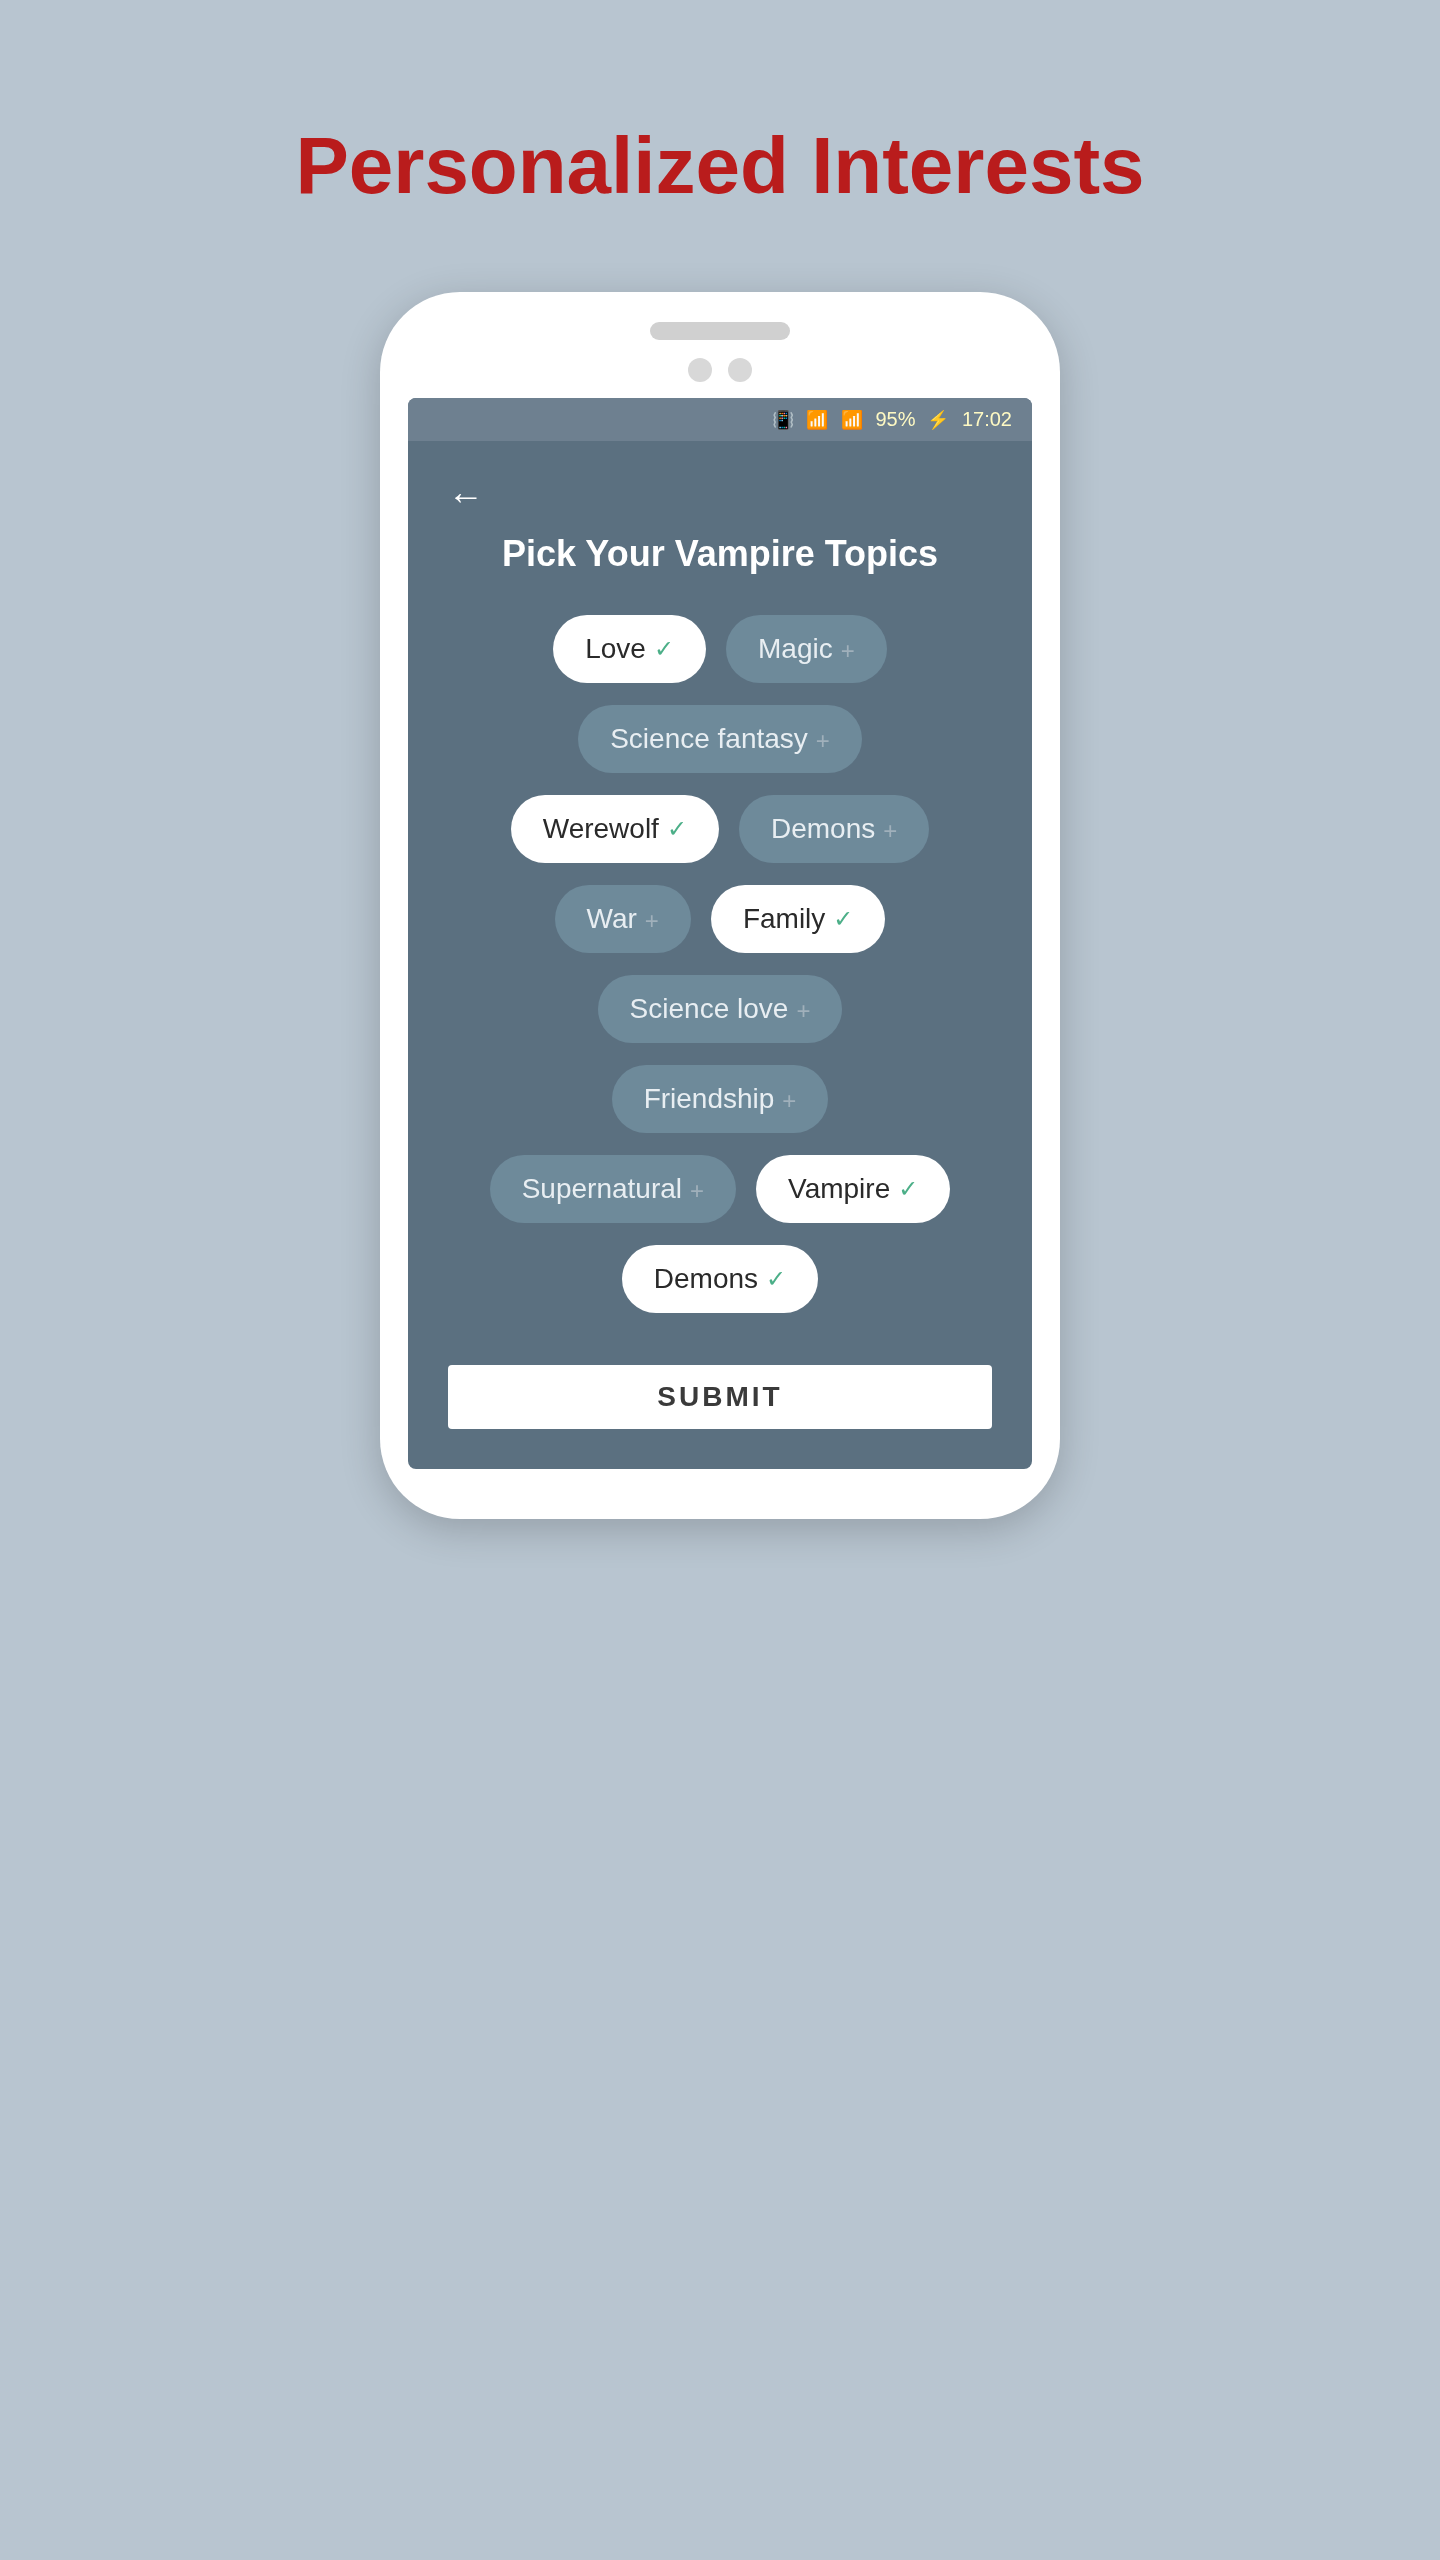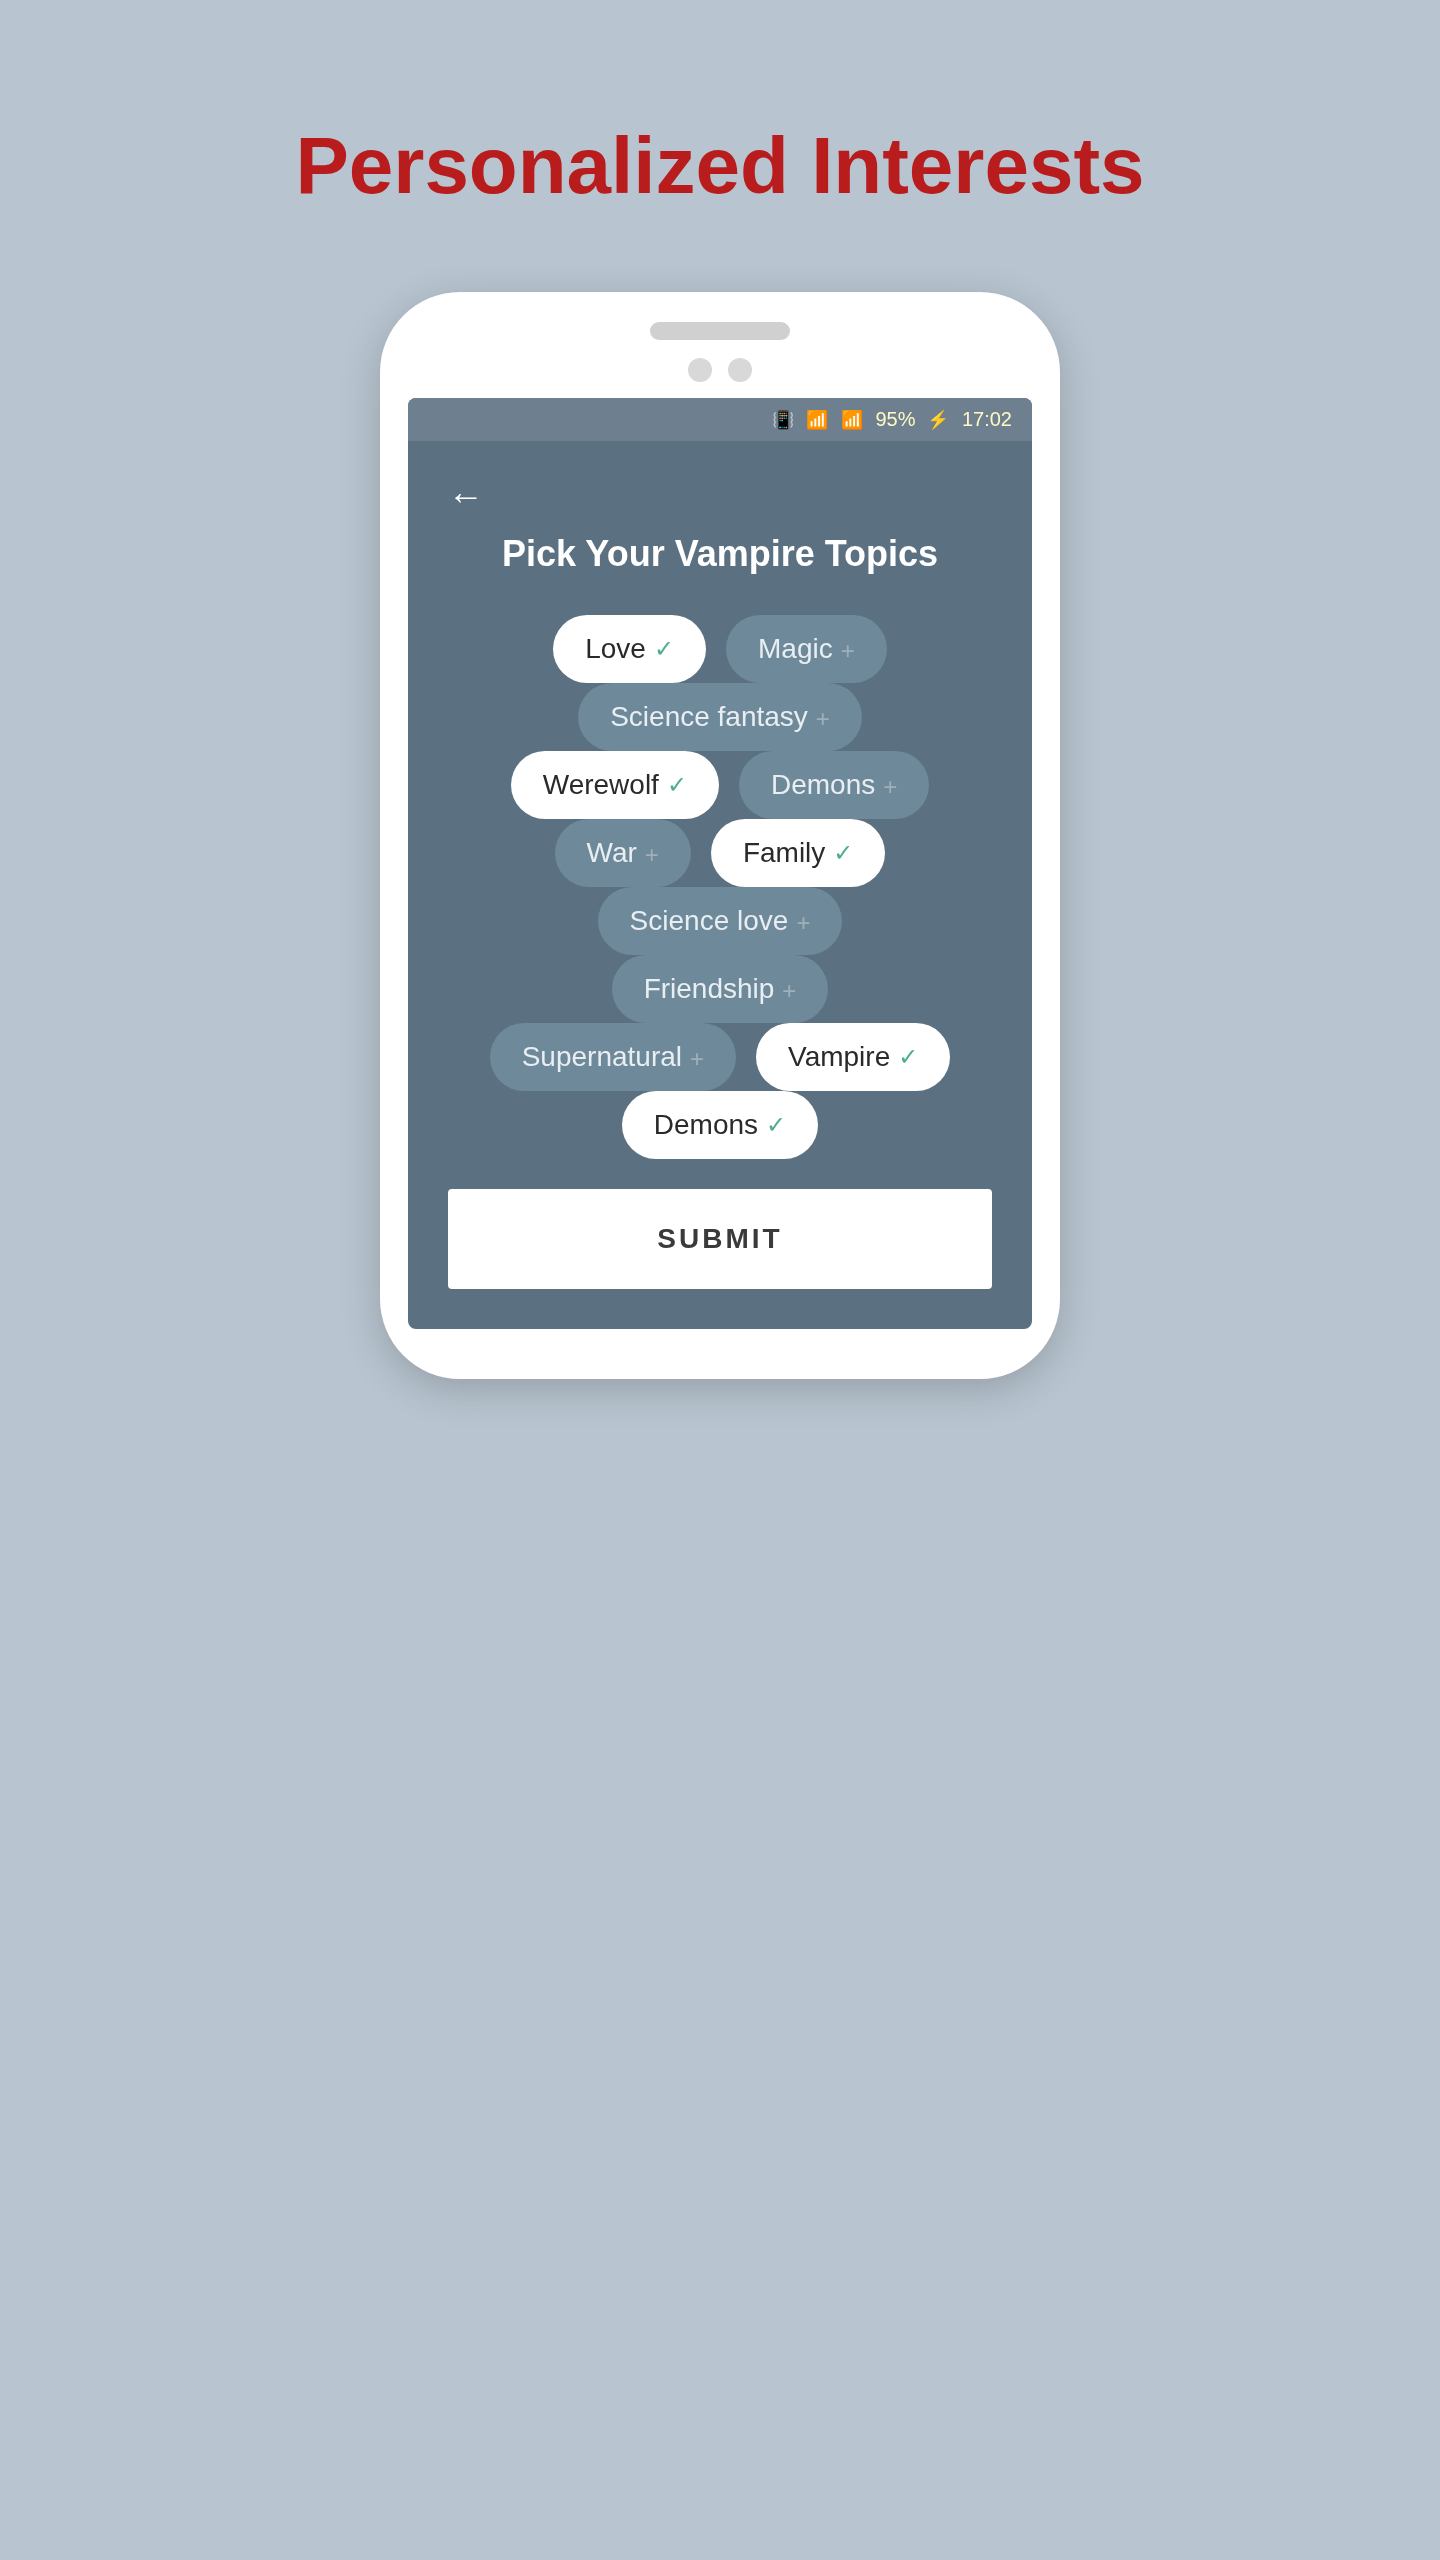--- a/index.html
+++ b/index.html
@@ -97,20 +97,21 @@
       font-size: 36px;
       font-weight: 700;
       text-align: center;
       margin-bottom: 40px;
     }
 
     .topics-container {
       display: flex;
       flex-direction: column;
       align-items: center;
+      gap: 22px;
     }
 
     .topics-row {
       display: flex;
       justify-content: center;
       gap: 20px;
       flex-wrap: nowrap;
     }
 
     .topic-chip {
@@ -152,21 +153,21 @@
       color: #a0b0bb;
     }
 
     .submit-btn {
       background: #ffffff;
       color: #3a3a3a;
       font-size: 28px;
       font-weight: 700;
       letter-spacing: 3px;
       text-align: center;
-      padding: 34px;
+      padding: 16px;
       border-radius: 4px;
       margin: 30px 0 0 0;
       cursor: pointer;
       width: 100%;
     }
   </style>
 </head>
 <body>
 
 <h1 class="page-title">Personalized Interests</h1>

